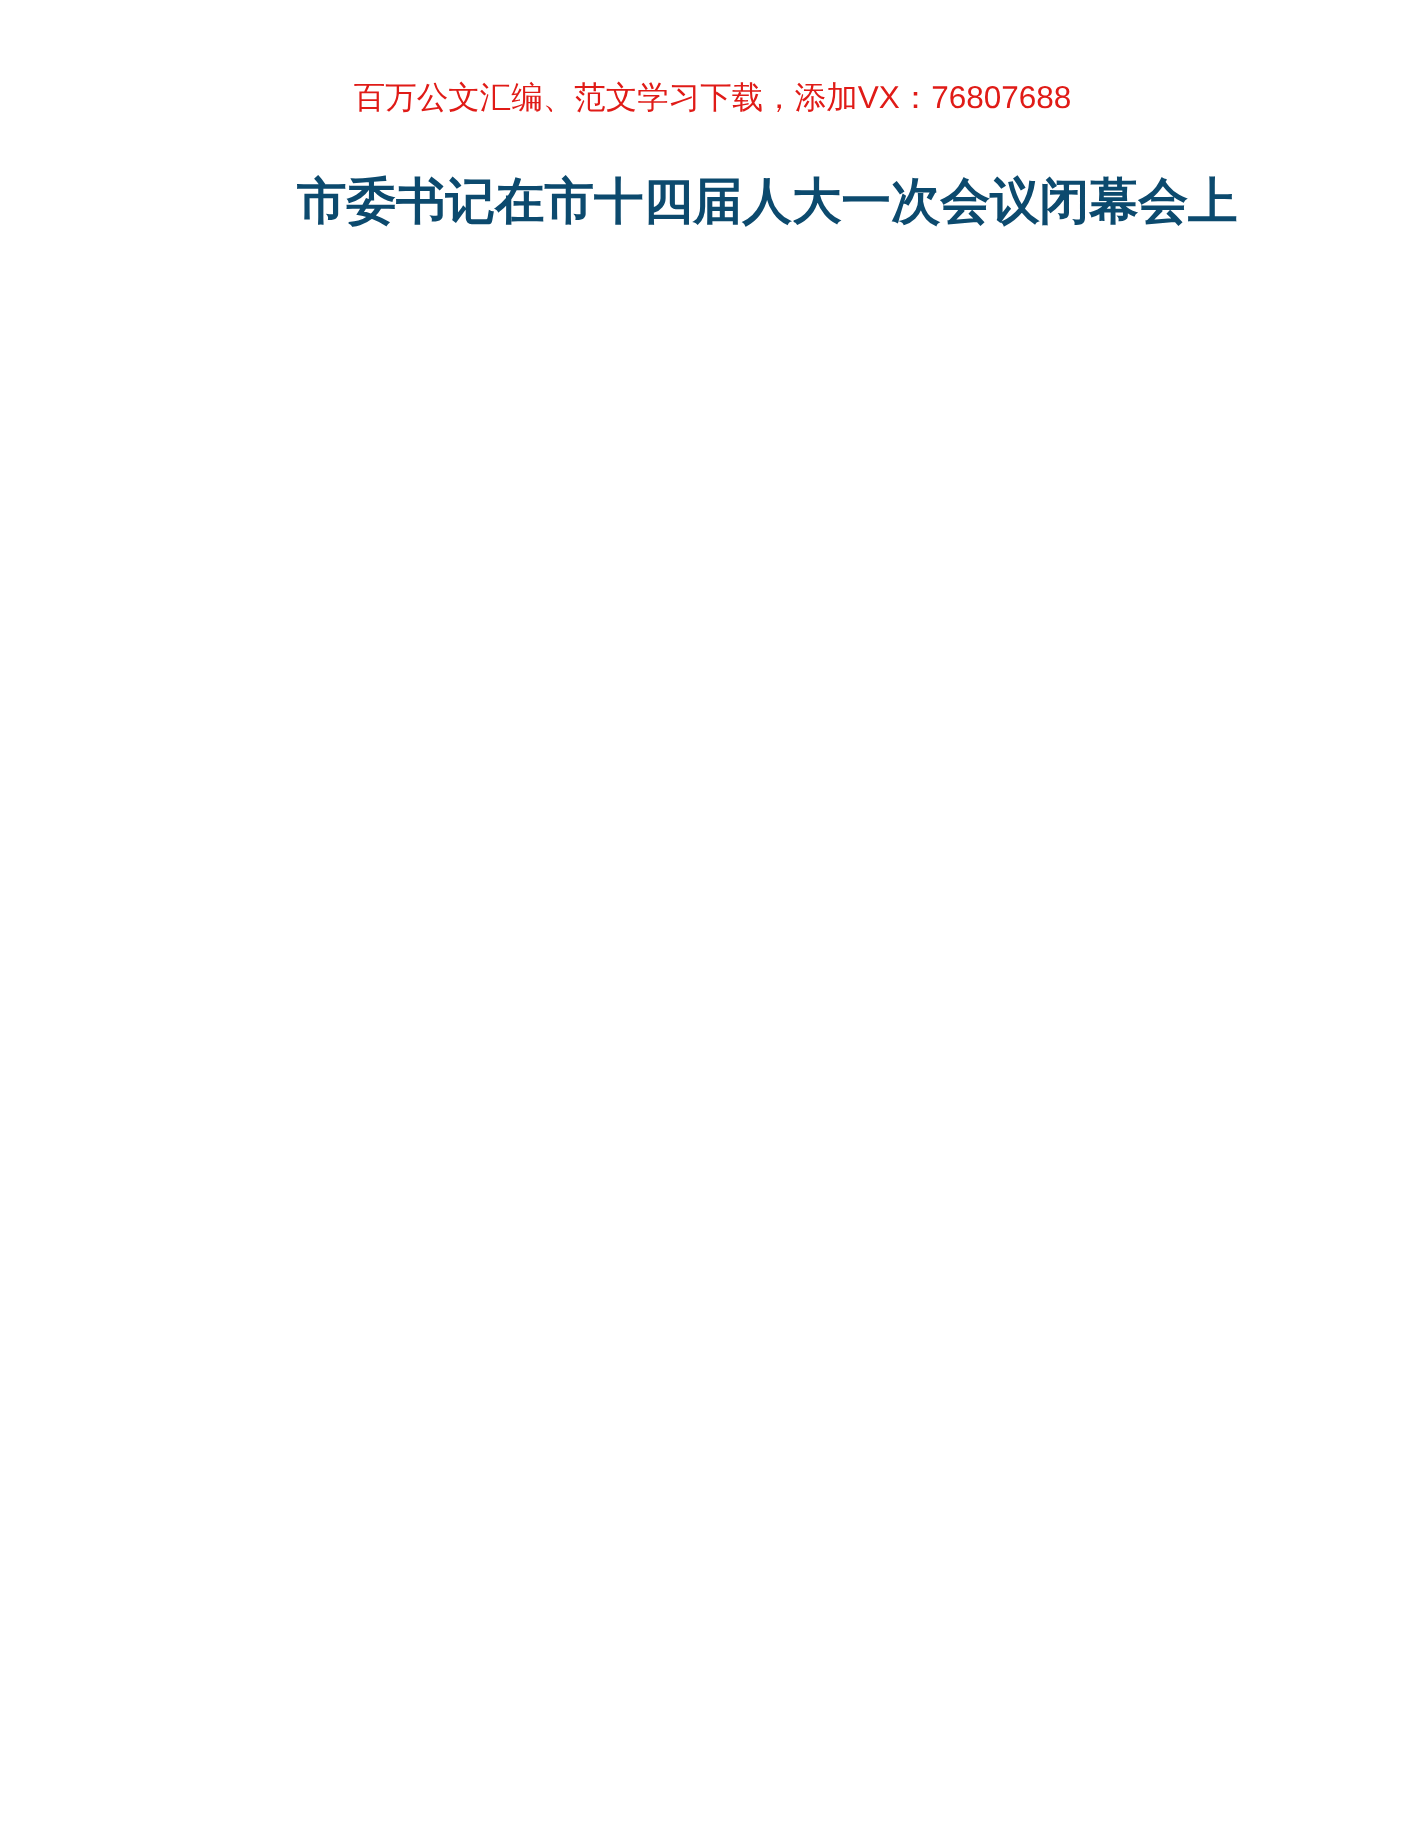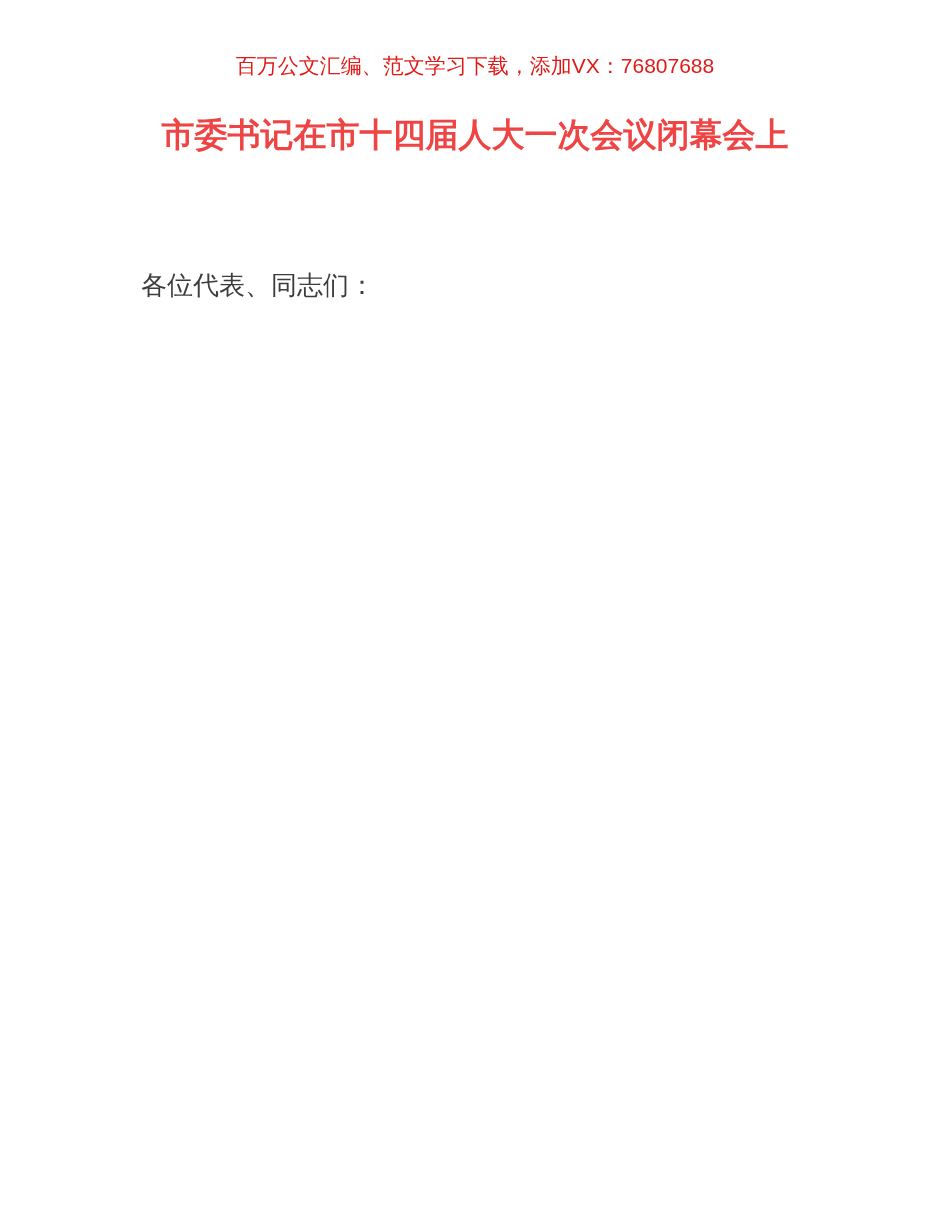--- a/index.html
+++ b/index.html
@@ -26,26 +26,26 @@
     font-weight: 400;
     color: #e01b17;
     white-space: nowrap;
   }
   .doc-title {
     position: absolute;
     top: 106px;
     left: 125px;
     width: 700px;
     margin: 0;
-    text-align: center;
+    text-align: right;
     font-family: "Liberation Serif", "DejaVu Serif", serif;
     font-weight: 700;
     font-size: 33px;
     line-height: 58px;
-    color: #ef4444;
+    color: #0c4a6e;
   }
   .title-line {
     display: block;
     white-space: nowrap;
   }
   .doc-body {
     position: absolute;
     top: 266px;
     left: 141px;
     width: 700px;
@@ -69,18 +69,17 @@
 
 <div class="page">
 
   <div class="promo" style="color: rgb(224, 27, 23);">百万公文汇编、范文学习下载，添加VX：76807688</div>
 
   <h1 class="doc-title">
     <span class="title-line">市委书记在市十四届人大一次会议闭幕会上</span>
   </h1>
 
   <div class="doc-body">
-    <div class="salutation">各位代表、同志们：</div>
     <div id="paragraphs">
       </div>
   </div>
 
 </div>
 
 </body></html>

